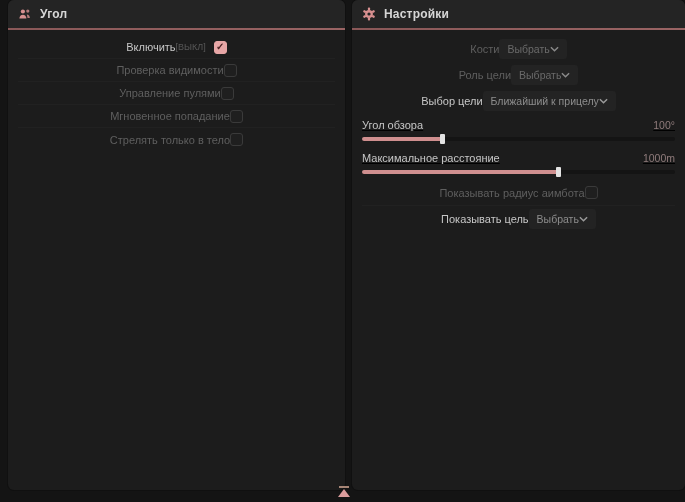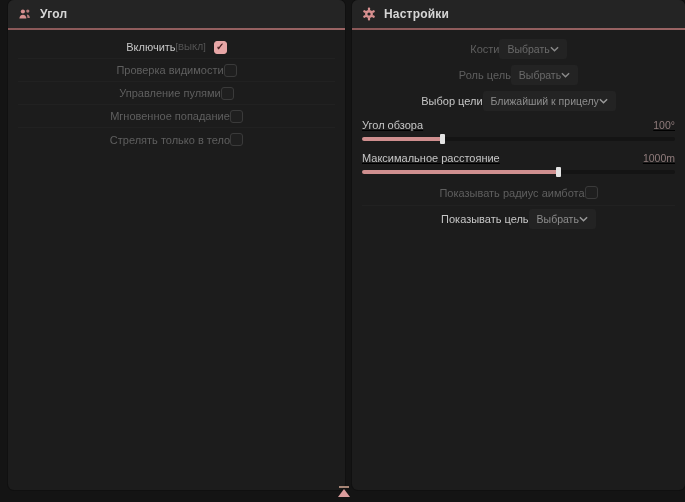--- a/index.html
+++ b/index.html
@@ -122,21 +122,21 @@
         <span class="lbl">Кости</span>
         <span class="dropdown">
           <span class="dd-value">Выбрать</span>
           <svg class="chev" viewBox="0 0 10 6">
             <polyline points="1,1 5,5 9,1" fill="none" stroke="#8a8a8a" stroke-width="1.6"></polyline>
           </svg>
         </span>
       </div>
 
       <div class="row row-dd dim">
-        <span class="lbl">Роль цель</span>
+        <span class="lbl">Роль цели</span>
         <span class="dropdown">
           <span class="dd-value">Выбрать</span>
           <svg class="chev" viewBox="0 0 10 6">
             <polyline points="1,1 5,5 9,1" fill="none" stroke="#8a8a8a" stroke-width="1.6"></polyline>
           </svg>
         </span>
       </div>
 
       <div class="row row-dd">
         <span class="lbl">Выбор цели</span>

